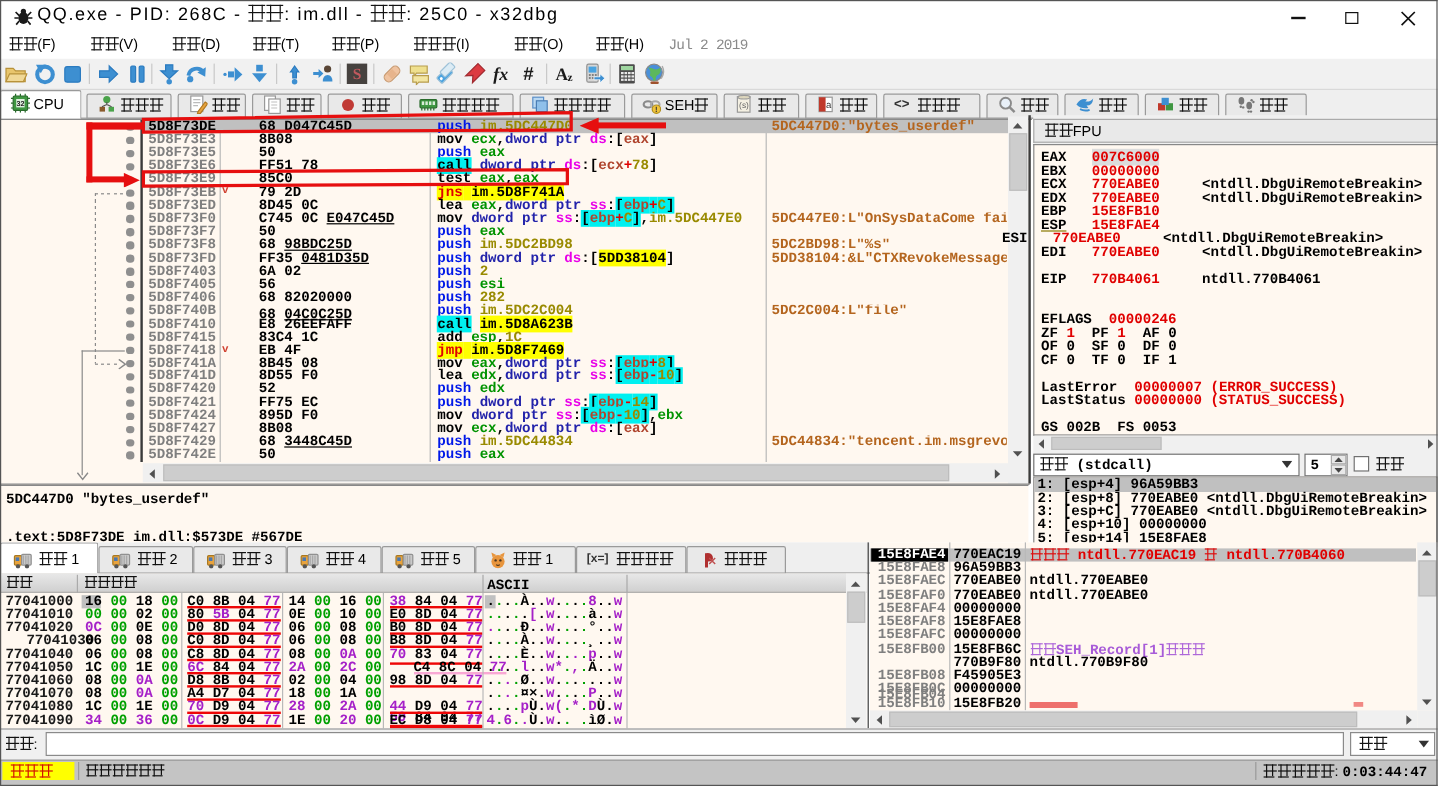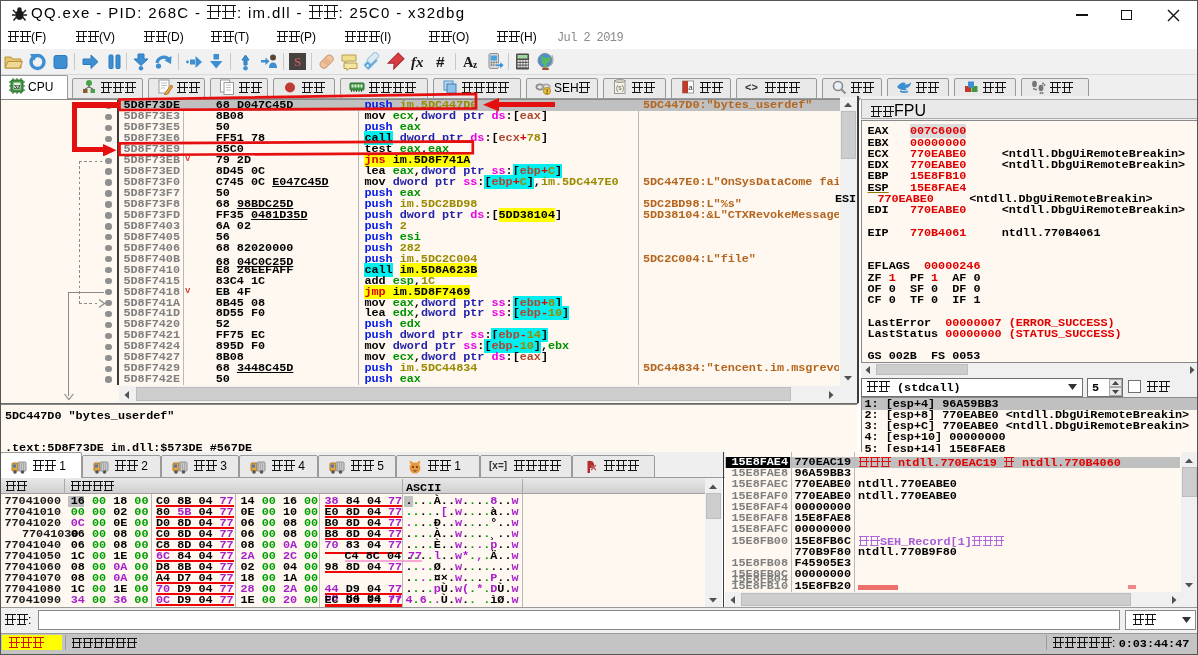--- a/index.html
+++ b/index.html
@@ -433,21 +433,21 @@
     <path d="M6 1 L1.5 5 L6 9 Z" fill="#505050"></path>
   </svg>
 <div class="abs" style="left:136px;top:387px;width:655px;height:14px;background:#cdcdcd;border:1px solid #bdbdbd"></div>
 <svg class="abs" style="left:827px;top:390px" width="8" height="10">
     <path d="M2 1 L6.5 5 L2 9 Z" fill="#505050"></path>
   </svg>
 <div class="abs" style="left:0;top:402.5px;width:858px;height:1.5px;background:#6a6a6a"></div>
 <div class="abs" style="left:857px;top:96px;width:1.6px;height:307px;background:#3c3c3c"></div>
 <div class="abs" style="left:861px;top:96px;width:337px;height:307px;background:#f0f0f0"></div>
 <div class="abs" style="left:861px;top:99px;width:337px;height:20px;background:#e9e9e9;border:1px solid #aaa;border-right:none"></div>
-<div class="abs" style="left:870px;top:102px;font-size:16px;color:#000"><i class="c" style="width:11px;height:11px"></i><i class="c" style="width:11px;height:11px"></i><span>FPU</span></div>
+<div class="abs" style="left:870px;top:102px;font-size:12px;color:#000"><i class="c" style="width:11px;height:11px"></i><i class="c" style="width:11px;height:11px"></i><span>FPU</span></div>
 <div class="abs" style="left:861px;top:120px;width:337px;height:243px;background:#fff8f0;border:1px solid #888;border-right:none"></div>
 <div class="abs mono" style="left:867.5px;top:126.4px;line-height:11.25px"><span style="color:#000">EAX</span>   <span style="color:#e00000;background:#dcdcdc">007C6000</span></div>
 <div class="abs mono" style="left:867.5px;top:137.7px;line-height:11.25px"><span style="color:#000">EBX</span>   <span style="color:#e00000">00000000</span></div>
 <div class="abs mono" style="left:867.5px;top:148.9px;line-height:11.25px"><span style="color:#000">ECX</span>   <span style="color:#e00000">770EABE0</span>     <span style="color:#000">&lt;ntdll.DbgUiRemoteBreakin&gt;</span></div>
 <div class="abs mono" style="left:867.5px;top:160.2px;line-height:11.25px"><span style="color:#000">EDX</span>   <span style="color:#e00000">770EABE0</span>     <span style="color:#000">&lt;ntdll.DbgUiRemoteBreakin&gt;</span></div>
 <div class="abs mono" style="left:867.5px;top:171.4px;line-height:11.25px"><span style="color:#000">EBP</span>   <span style="color:#e00000">15E8FB10</span></div>
 <div class="abs mono" style="left:867.5px;top:182.7px;line-height:11.25px"><span style="color:#000;text-decoration:underline #8a7a00">ESP</span>   <span style="color:#e00000">15E8FAE4</span></div>
 <div class="abs mono" style="left:835px;top:193.9px;line-height:11.25px"><span style="color:#000">ESI</span>   <span style="color:#e00000">770EABE0</span>     <span style="color:#000">&lt;ntdll.DbgUiRemoteBreakin&gt;</span></div>
 <div class="abs mono" style="left:867.5px;top:205.2px;line-height:11.25px"><span style="color:#000">EDI</span>   <span style="color:#e00000">770EABE0</span>     <span style="color:#000">&lt;ntdll.DbgUiRemoteBreakin&gt;</span></div>
 <div class="abs mono" style="left:867.5px;top:227.7px;line-height:11.25px"><span style="color:#000">EIP</span>   <span style="color:#e00000">770B4061</span>     <span style="color:#000">ntdll.770B4061</span></div>

